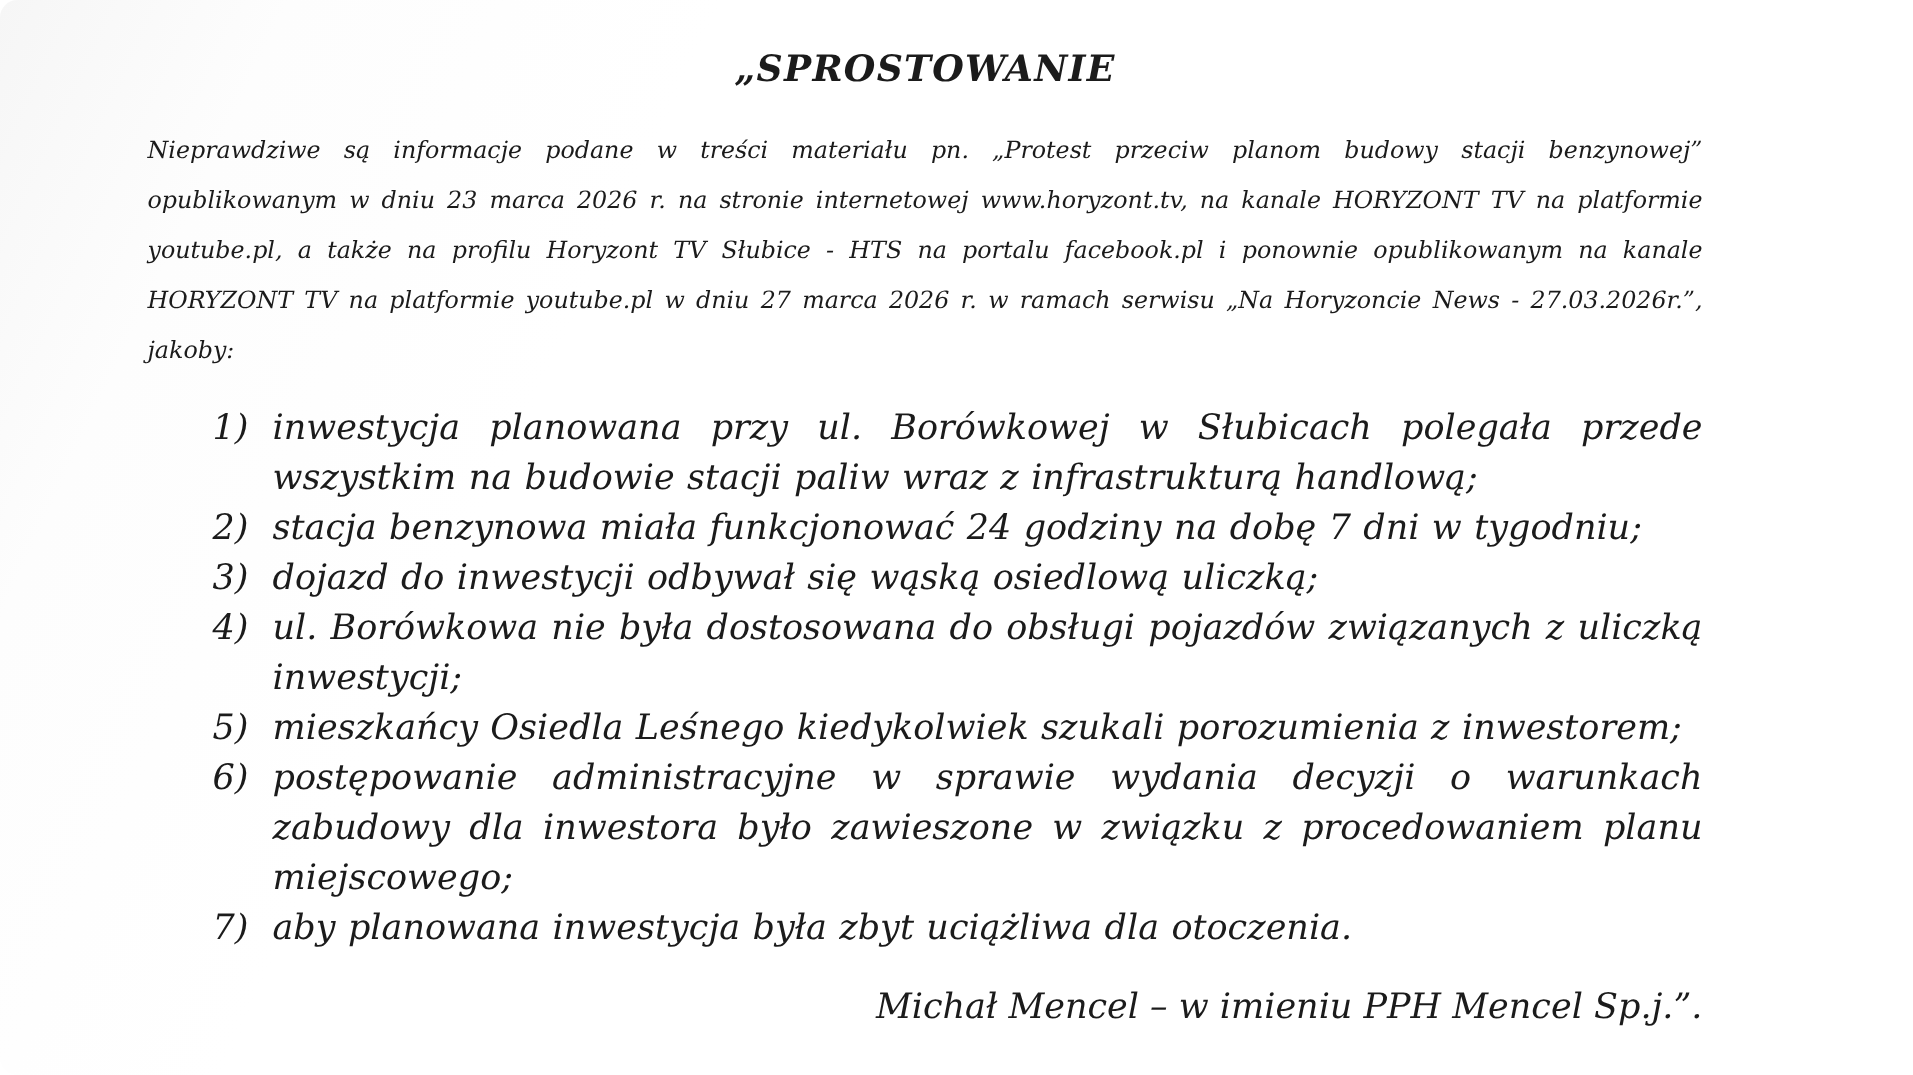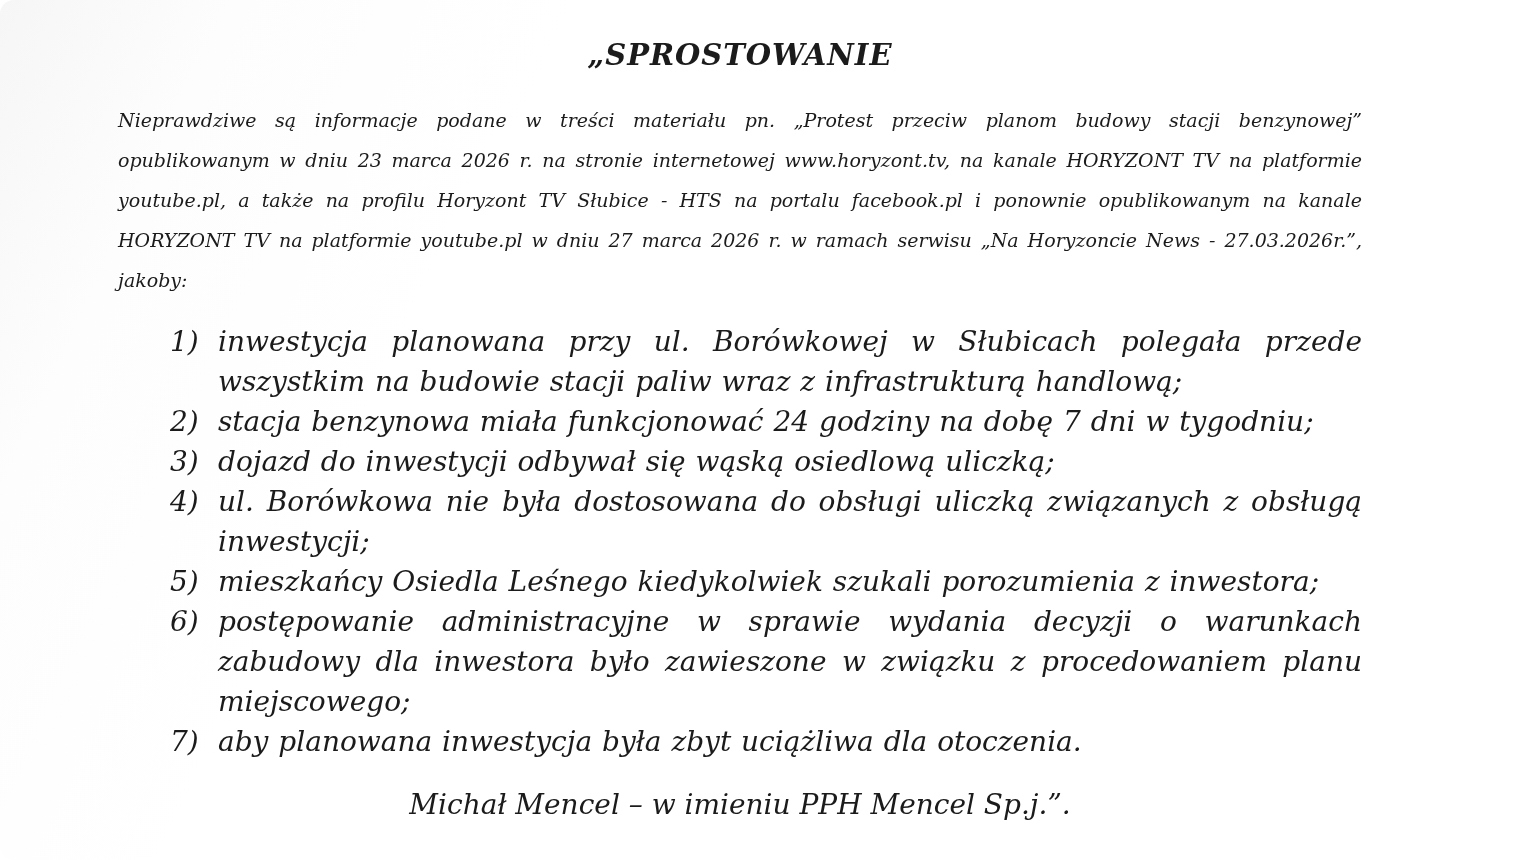--- a/index.html
+++ b/index.html
@@ -51,21 +51,21 @@
     flex: 0 0 48px;
   }
   .list-text {
     flex: 1;
     text-align: justify;
     word-spacing: 1px;
   }
   .signature {
     margin-top: 26px;
     font-size: 28px;
-    text-align: center;
+    text-align: right;
     padding-right: 0px;
     font-weight: 500;
   }
 </style>
 </head>
 <body>
 
 <div class="scan-page">
 
   <div class="doc-title">„SPROSTOWANIE</div>
@@ -84,26 +84,26 @@
       <span class="list-text">stacja benzynowa miała funkcjonować 24 godziny na dobę 7 dni w tygodniu;</span>
     </div>
 
     <div class="list-row">
       <span class="list-num">3)</span>
       <span class="list-text">dojazd do inwestycji odbywał się wąską osiedlową uliczką;</span>
     </div>
 
     <div class="list-row">
       <span class="list-num">4)</span>
-      <span class="list-text">ul. Borówkowa nie była dostosowana do obsługi uliczką związanych z obsługą inwestycji;</span>
+      <span class="list-text">ul. Borówkowa nie była dostosowana do obsługi pojazdów związanych z uliczką inwestycji;</span>
     </div>
 
     <div class="list-row">
       <span class="list-num">5)</span>
-      <span class="list-text">mieszkańcy Osiedla Leśnego kiedykolwiek szukali porozumienia z inwestora;</span>
+      <span class="list-text">mieszkańcy Osiedla Leśnego kiedykolwiek szukali porozumienia z inwestorem;</span>
     </div>
 
     <div class="list-row">
       <span class="list-num">6)</span>
       <span class="list-text">postępowanie administracyjne w sprawie wydania decyzji o warunkach zabudowy dla inwestora było zawieszone w związku z procedowaniem planu miejscowego;</span>
     </div>
 
     <div class="list-row">
       <span class="list-num">7)</span>
       <span class="list-text">aby planowana inwestycja była zbyt uciążliwa dla otoczenia.</span>

